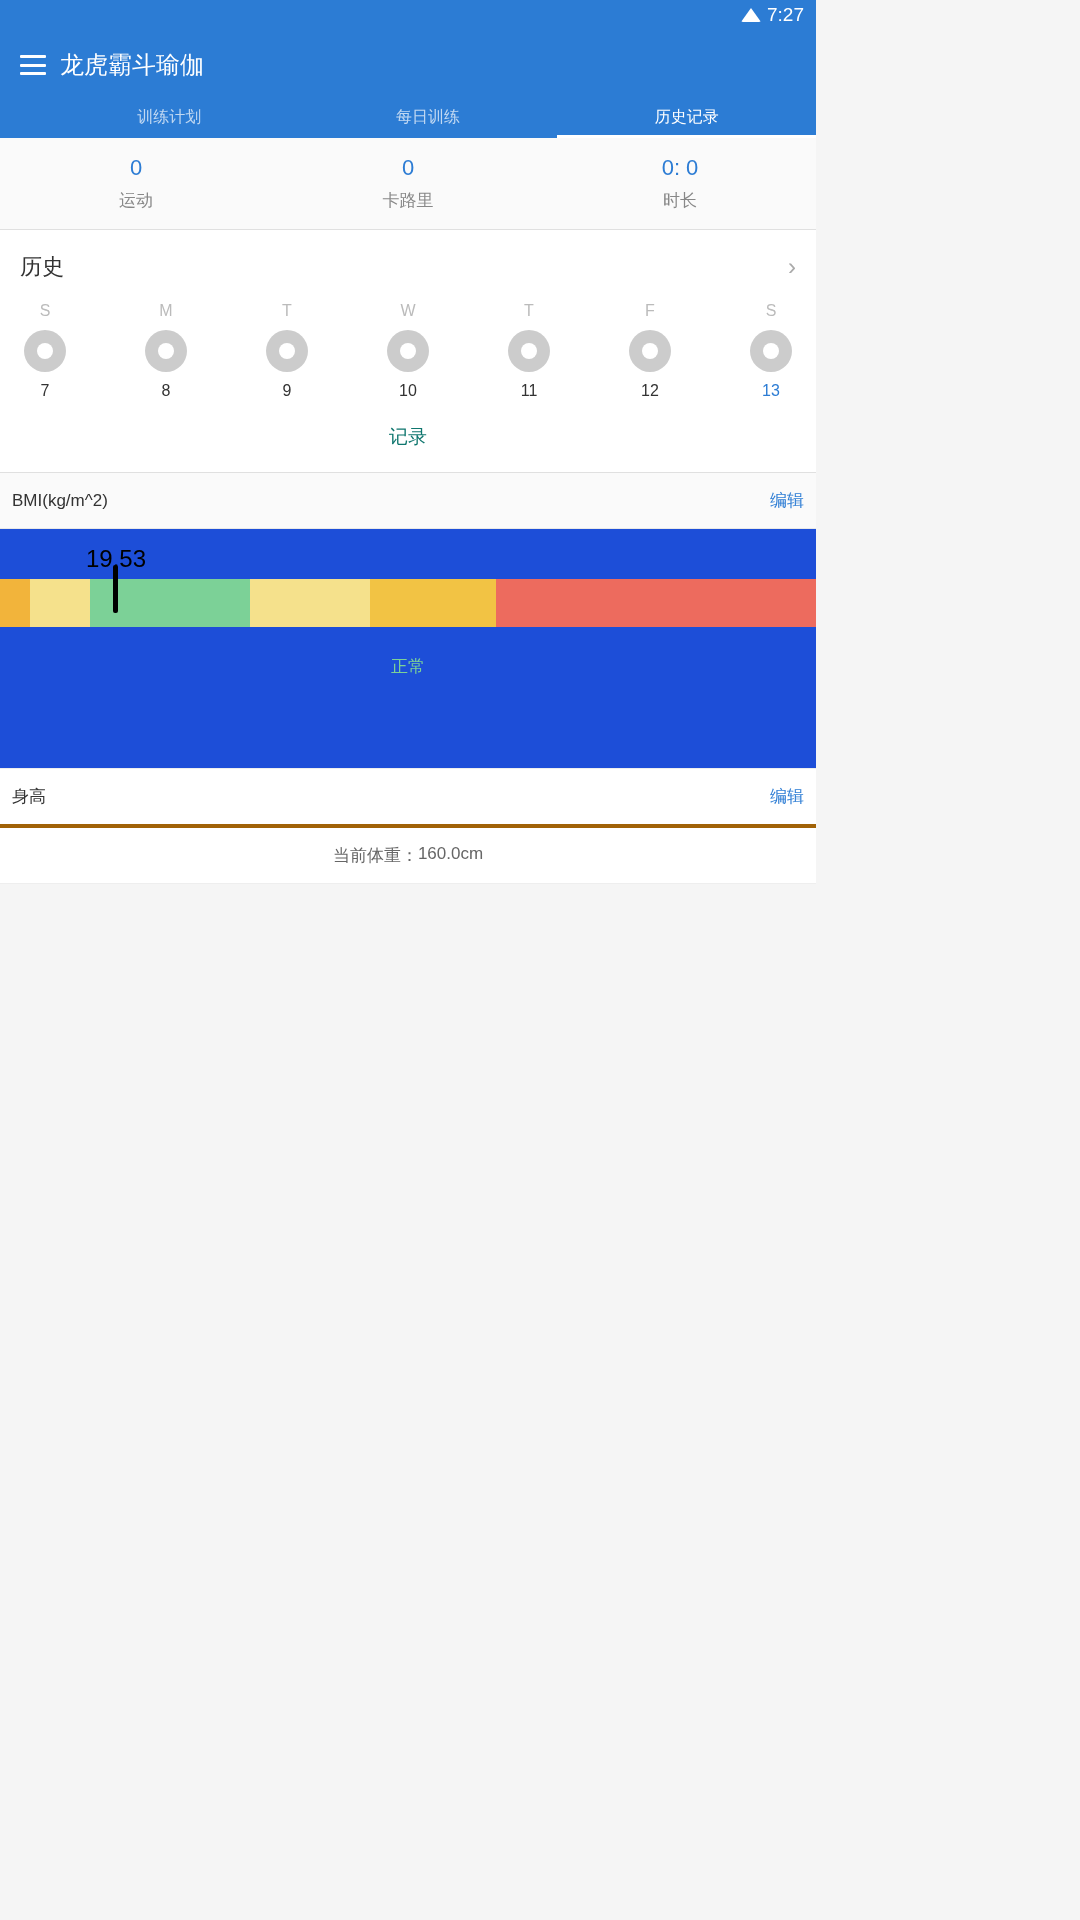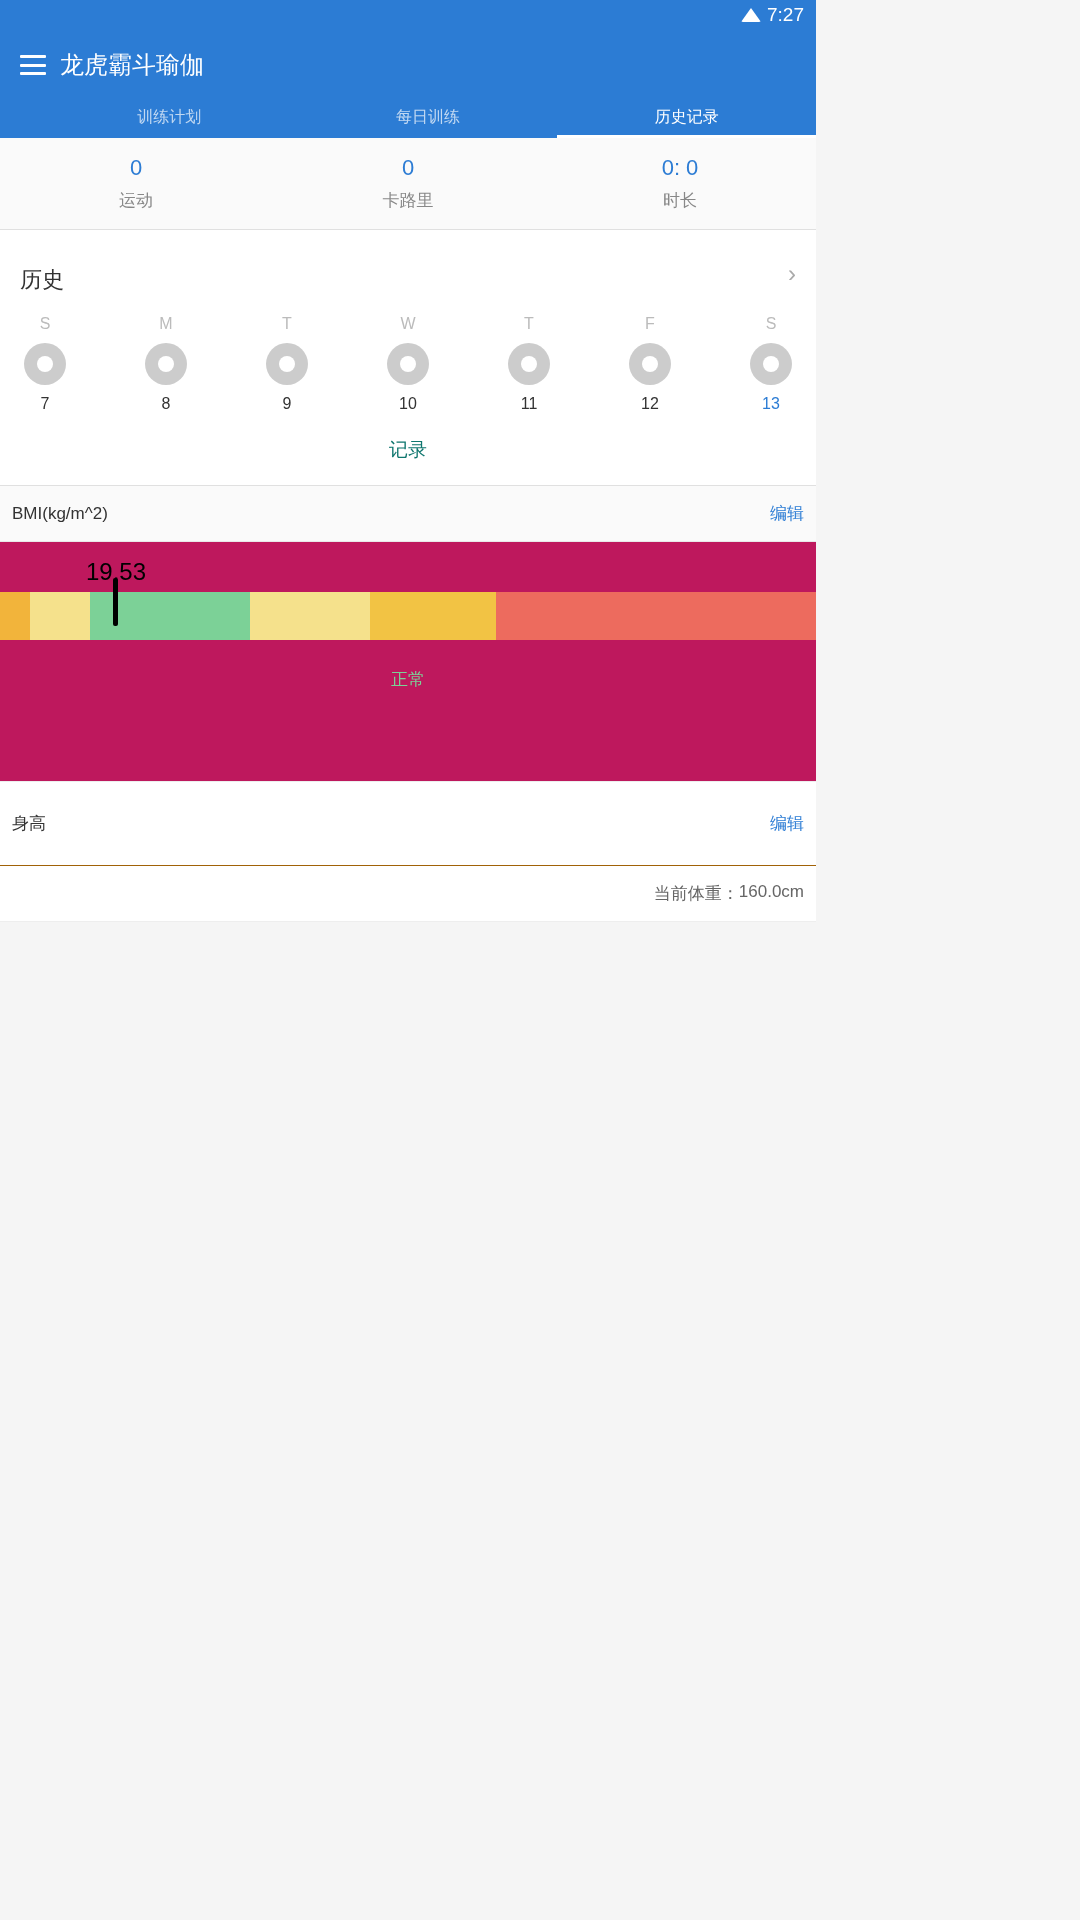--- a/index.html
+++ b/index.html
@@ -12,48 +12,48 @@
 .app-title { color: #fff; font-size: 24px; font-weight: 400; }
 .tabs { height: 38px; background: #2c7cd4; display: flex; padding-left: 40px; }
 .tab { flex: 1; display: flex; align-items: center; justify-content: center; color: rgba(255,255,255,0.7); font-size: 16px; cursor: pointer; border-bottom: 3px solid transparent; }
 .tab.active { color: #fff; border-bottom-color: #fff; }
 .stats-row { height: 92px; background: #fafafa; display: flex; border-bottom: 1px solid #e0e0e0; }
 .stat { flex: 1; display: flex; flex-direction: column; align-items: center; justify-content: center; gap: 8px; }
 .stat-value { color: #2c7cd4; font-size: 22px; }
 .stat-label { color: #888; font-size: 17px; }
 .history-section { background: #fff; padding: 22px 20px 16px; border-bottom: 1px solid #e0e0e0; }
 .history-header { display: flex; justify-content: space-between; align-items: center; margin-bottom: 20px; cursor: pointer; }
-.history-title { font-size: 22px; color: #333; margin-top: 13px; }
+.history-title { font-size: 22px; color: #333; }
 .chevron { font-size: 24px; color: #aaa; }
 .week-row { display: flex; justify-content: space-between; margin-bottom: 18px; }
 .day { display: flex; flex-direction: column; align-items: center; gap: 10px; width: 50px; }
 .day-letter { color: #bbb; font-size: 16px; }
 .day-circle { width: 42px; height: 42px; border-radius: 50%; background: #ccc; display: flex; align-items: center; justify-content: center; }
 .day-inner { width: 16px; height: 16px; border-radius: 50%; background: #fff; }
 .day-num { font-size: 16px; color: #333; }
 .day-num.today { color: #2c7cd4; }
 .record-link { text-align: center; color: #0f766e; font-size: 19px; cursor: pointer; padding: 6px 0; }
 .bmi-header { display: flex; justify-content: space-between; align-items: center; padding: 16px 12px; background: #fafafa; border-bottom: 1px solid #e8e8e8; }
 .bmi-label { font-size: 17px; color: #333; }
 .edit-link { color: #2c7cd4; font-size: 17px; cursor: pointer; }
-.bmi-body { background: #be185d; padding-top: 16px; padding-bottom: 90px; }
+.bmi-body { background: #1d4ed8; padding-top: 16px; padding-bottom: 90px; }
 .bmi-value { font-size: 24px; margin-left: 86px; margin-bottom: 6px; }
 .bmi-bar { height: 48px; display: flex; position: relative; }
 .bmi-bar div { height: 100%; }
 .seg1 { width: 30px; background: #f2b43b; }
 .seg2 { width: 60px; background: #f5e18c; }
 .seg3 { width: 160px; background: #7cd197; }
 .seg4 { width: 120px; background: #f5e18c; }
 .seg5 { width: 126px; background: #f2c344; }
 .seg6 { flex: 1; background: #ed6b5e; }
 .bmi-marker { position: absolute; left: 113px; top: -14px; width: 5px; height: 76px; background: #000; border-radius: 2px; }
 .bmi-status { text-align: center; color: #7cd197; font-size: 17px; margin-top: 28px; }
 .height-section { background: #fff; }
-.height-header { display: flex; justify-content: space-between; padding: 30px 12px; border-bottom: 1px solid #a16207; border-top: 1px solid #eee; align-items: flex-end; }
-.weight-row { display: flex; justify-content: flex-end; padding: 16px 12px; border-bottom: 1px solid #eee; color: #666; font-size: 17px; }
+.height-header { display: flex; justify-content: space-between; padding: 16px 12px; border-bottom: 4px solid #a16207; border-top: 1px solid #eee; align-items: flex-end; }
+.weight-row { display: flex; justify-content: center; padding: 16px 12px; border-bottom: 1px solid #eee; color: #666; font-size: 17px; }
 </style>
 </head>
 <body>
 
 <div class="status-bar">
   <span class="wifi-icon"></span>
   <span>7:27</span>
 </div>
 
 <div class="app-bar">

